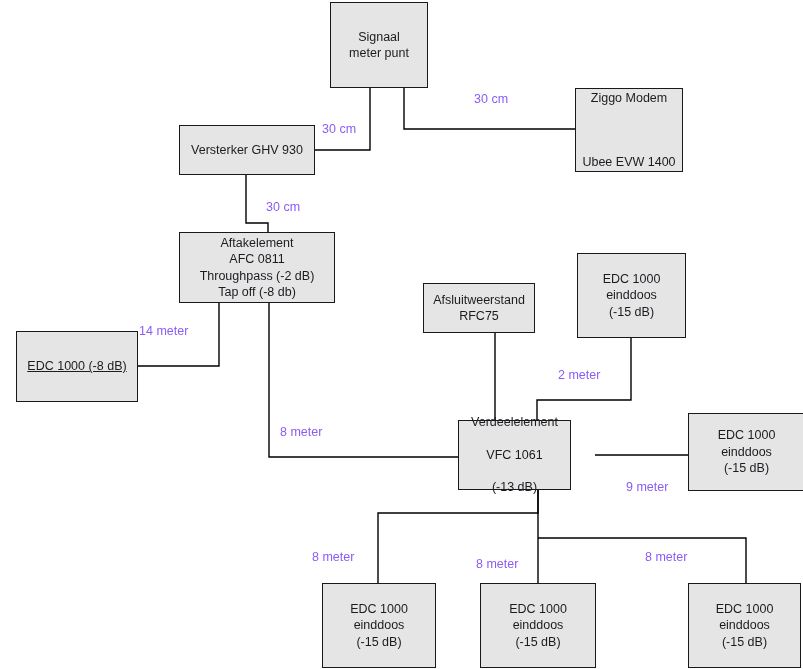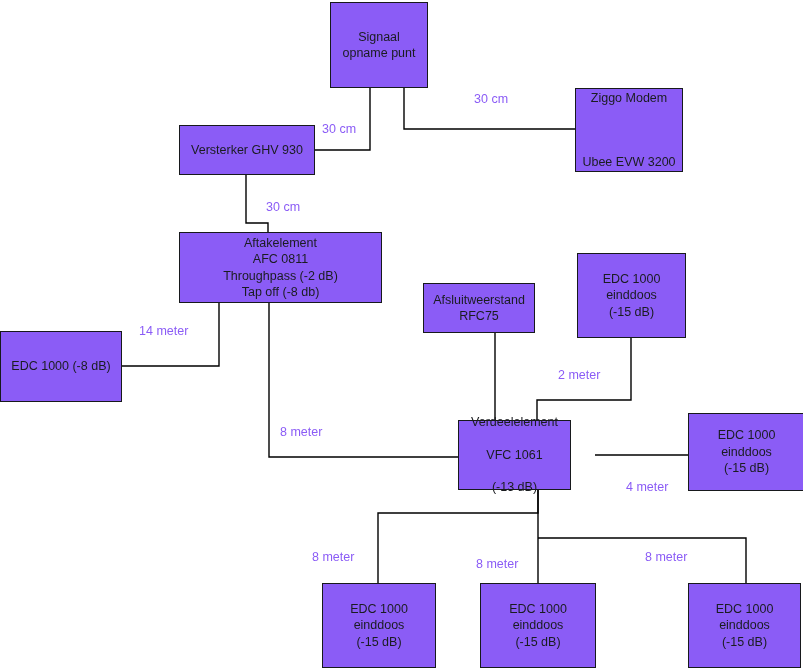--- a/index.html
+++ b/index.html
@@ -19,21 +19,21 @@
   #edges {
     position: absolute;
     left: 0;
     top: 0;
     width: 803px;
     height: 669px;
   }
   .node {
     position: absolute;
     box-sizing: border-box;
-    background: #8b5cf6;
+    background: #e5e5e5;
     border: 1px solid #17191c;
     display: flex;
     flex-direction: column;
     align-items: center;
     justify-content: center;
     color: #1a1c20;
     font-size: 12.5px;
     line-height: 16.5px;
     text-align: center;
     z-index: 2;
@@ -64,36 +64,36 @@
       <polyline points="269,303 269,457 482,457" fill="none" stroke="#000000" stroke-width="1.4"></polyline>
       <polyline points="495,333 495,420" fill="none" stroke="#000000" stroke-width="1.4"></polyline>
       <polyline points="631,338 631,400 537,400 537,420" fill="none" stroke="#000000" stroke-width="1.4"></polyline>
       <polyline points="595,455 688,455" fill="none" stroke="#000000" stroke-width="1.4"></polyline>
       <polyline points="538,490 538,513 378,513 378,583" fill="none" stroke="#000000" stroke-width="1.4"></polyline>
       <polyline points="538,490 538,583" fill="none" stroke="#000000" stroke-width="1.4"></polyline>
       <polyline points="538,538 746,538 746,583" fill="none" stroke="#000000" stroke-width="1.4"></polyline>
     </svg>
 <div class="node" style="left: 330px; top: 2px; width: 98px; height: 86px;">
       <span class="line">Signaal</span>
-      <span class="line">opname punt</span>
+      <span class="line">meter punt</span>
     </div>
     <div class="node" style="left: 575px; top: 88px; width: 108px; height: 84px; gap: 48px;">
       <span class="line">Ziggo Modem</span>
-      <span class="line">Ubee EVW 3200</span>
+      <span class="line">Ubee EVW 1400</span>
     </div>
     <div class="node" style="left: 179px; top: 125px; width: 136px; height: 50px;">
       <span class="line">Versterker GHV 930</span>
     </div>
-    <div class="node" style="left: 179px; top: 232px; width: 203px; height: 71px;">
+    <div class="node" style="left: 179px; top: 232px; width: 156px; height: 71px;">
       <span class="line">Aftakelement</span>
       <span class="line">AFC 0811</span>
       <span class="line">Throughpass (-2 dB)</span>
       <span class="line">Tap off (-8 db)</span>
     </div>
-    <div class="node" style="left: 0px; top: 331px; width: 122px; height: 71px;">
+    <div class="node" style="left: 16px; top: 331px; width: 122px; height: 71px; text-decoration: underline;">
       <span class="line">EDC 1000 (-8 dB)</span>
     </div>
     <div class="node" style="left: 423px; top: 283px; width: 112px; height: 50px;">
       <span class="line">Afsluitweerstand</span>
       <span class="line">RFC75</span>
     </div>
     <div class="node" style="left: 577px; top: 253px; width: 109px; height: 85px;">
       <span class="line">EDC 1000</span>
       <span class="line">einddoos</span>
       <span class="line">(-15 dB)</span>
@@ -122,17 +122,17 @@
       <span class="line">EDC 1000</span>
       <span class="line">einddoos</span>
       <span class="line">(-15 dB)</span>
     </div>
     <div class="edge-label" style="left: 322px; top: 122px;">30 cm</div>
     <div class="edge-label" style="left: 474px; top: 92px;">30 cm</div>
     <div class="edge-label" style="left: 266px; top: 200px;">30 cm</div>
     <div class="edge-label" style="left: 139px; top: 324px;">14 meter</div>
     <div class="edge-label" style="left: 280px; top: 425px;">8 meter</div>
     <div class="edge-label" style="left: 558px; top: 368px;">2 meter</div>
-    <div class="edge-label" style="left: 626px; top: 480px;">4 meter</div>
+    <div class="edge-label" style="left: 626px; top: 480px;">9 meter</div>
     <div class="edge-label" style="left: 312px; top: 550px;">8 meter</div>
     <div class="edge-label" style="left: 476px; top: 557px;">8 meter</div>
     <div class="edge-label" style="left: 645px; top: 550px;">8 meter</div>
   </div>
 
 </body></html>

